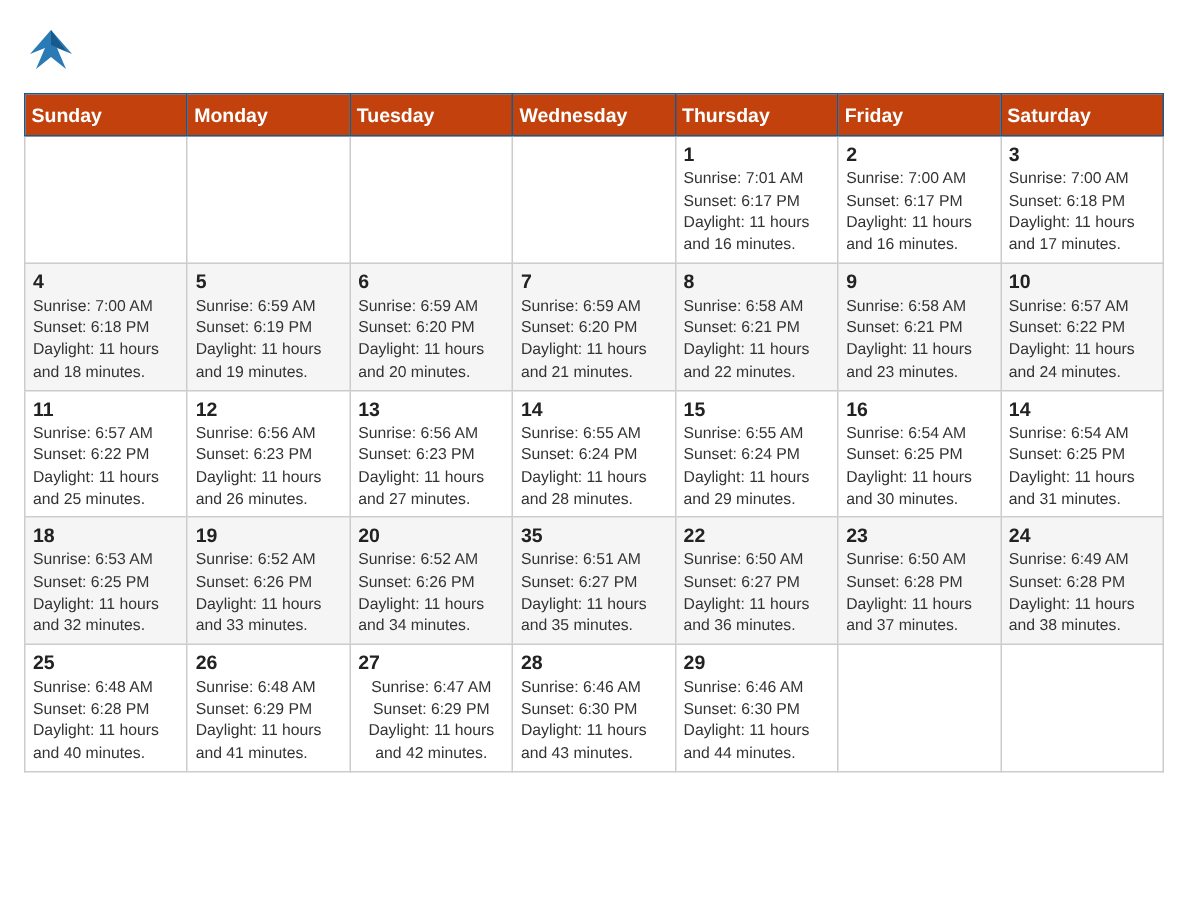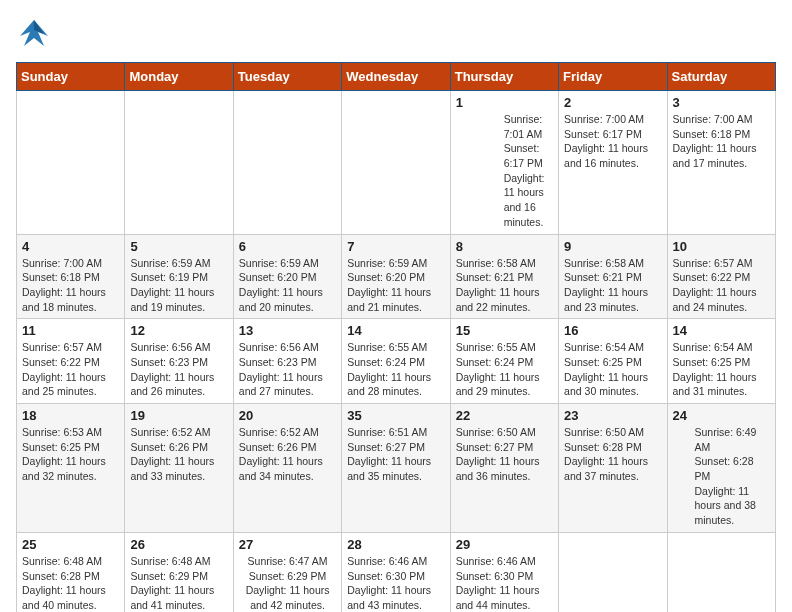--- a/index.html
+++ b/index.html
@@ -116,21 +116,21 @@
       </tr>
   </thead>
   <tbody id="calendar-body">
   <tr>
         <td class="empty"></td>
         <td class="empty"></td>
         <td class="empty"></td>
         <td class="empty"></td>
         <td>
           <div class="day-num">1</div>
-          <div class="day-info" style="white-space: pre-line; margin-left: 48px;">Sunrise: 7:01 AM
+          <div class="day-info" style="white-space: pre-line;">Sunrise: 7:01 AM
 Sunset: 6:17 PM
 Daylight: 11 hours and 16 minutes.</div>
         </td>
         <td>
           <div class="day-num">2</div>
           <div class="day-info" style="white-space: pre-line;">Sunrise: 7:00 AM
 Sunset: 6:17 PM
 Daylight: 11 hours and 16 minutes.</div>
         </td>
         <td>
@@ -260,21 +260,21 @@
 Daylight: 11 hours and 36 minutes.</div>
         </td>
         <td>
           <div class="day-num">23</div>
           <div class="day-info" style="white-space: pre-line;">Sunrise: 6:50 AM
 Sunset: 6:28 PM
 Daylight: 11 hours and 37 minutes.</div>
         </td>
         <td>
           <div class="day-num">24</div>
-          <div class="day-info" style="white-space: pre-line; margin-left: 22px;">Sunrise: 6:49 AM
+          <div class="day-info" style="white-space: pre-line;">Sunrise: 6:49 AM
 Sunset: 6:28 PM
 Daylight: 11 hours and 38 minutes.</div>
         </td>
       </tr>
       <tr>
         <td>
           <div class="day-num">25</div>
           <div class="day-info" style="white-space: pre-line;">Sunrise: 6:48 AM
 Sunset: 6:28 PM
 Daylight: 11 hours and 40 minutes.</div>

